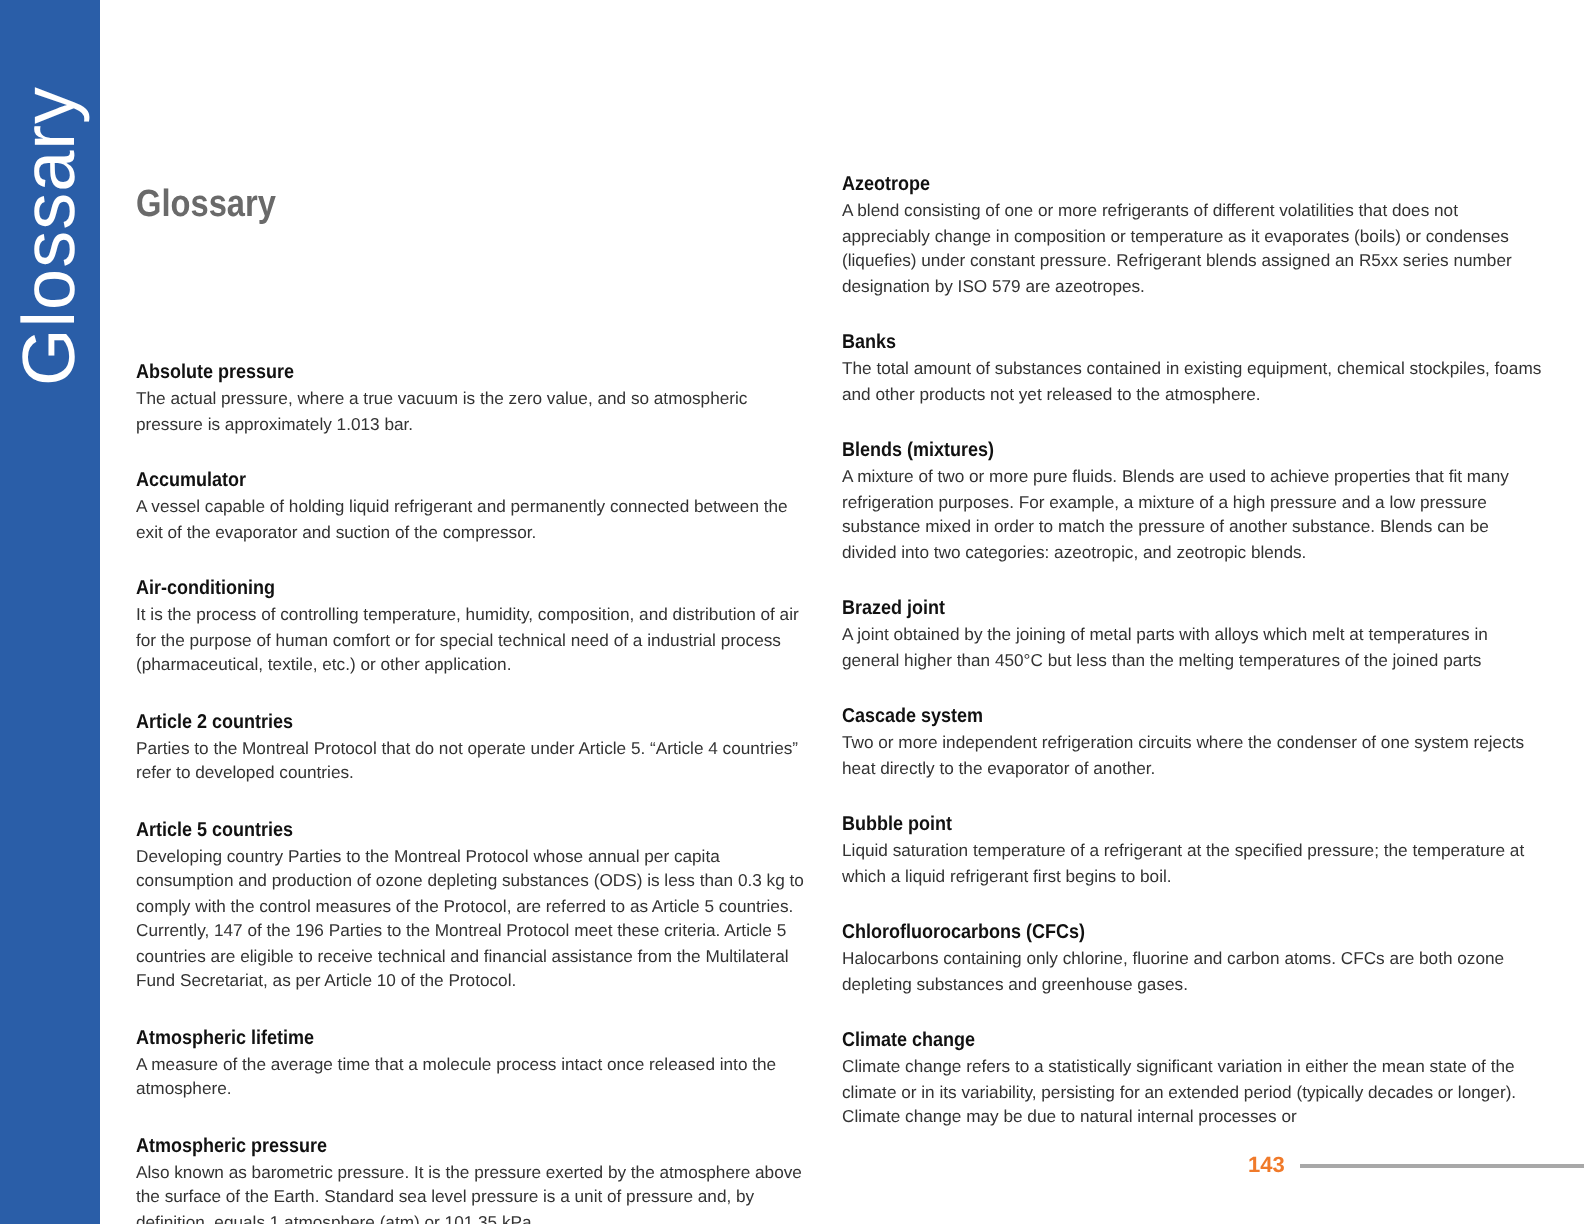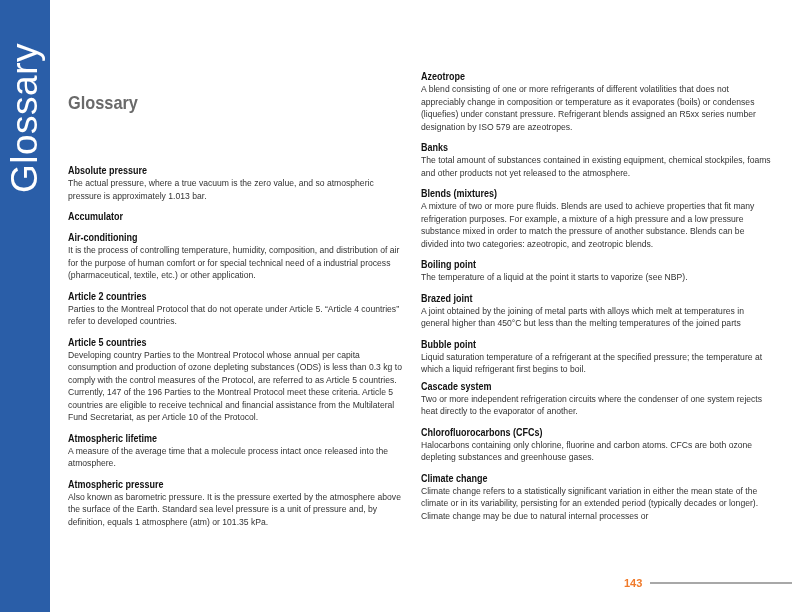--- a/index.html
+++ b/index.html
@@ -22,21 +22,21 @@
       position: absolute; left: 68px; top: 92px;
       font-size: 19px; font-weight: bold; color: #6a6a6a;
       transform: scaleX(0.86); transform-origin: left top;
       font-family: "Liberation Sans", sans-serif;
     }
 
     .col { position: absolute; }
     .col-left { left: 68px; top: 164px; width: 340px; }
     .col-right { left: 421px; top: 70px; width: 352px; }
 
-    .entry { margin-bottom: 8px; }
+    .entry { margin-bottom: 8px; margin-top: 16px; }
     .term {
       font-size: 10px; font-weight: bold; color: #111;
       line-height: 13px; display: block;
       transform: scaleX(0.9); transform-origin: left top;
       white-space: nowrap;
     }
     .def {
       font-size: 8.6px; line-height: 12.5px; color: #333;
       font-family: "Liberation Sans", sans-serif;
     }
@@ -62,20 +62,21 @@
 
 <h1 class="page-title">Glossary</h1>
 
 <div class="col col-left">
   <div class="entry">
     <span class="term">Absolute pressure</span>
     <p class="def">The actual pressure, where a true vacuum is the zero value, and so atmospheric pressure is approximately 1.013 bar.</p>
   </div>
   <div class="entry">
     <span class="term">Accumulator</span>
+    <p class="def">A vessel capable of holding liquid refrigerant and permanently connected between the exit of the evaporator and suction of the compressor.</p>
   </div>
   <div class="entry">
     <span class="term">Air-conditioning</span>
     <p class="def">It is the process of controlling temperature, humidity, composition, and distribution of air for the purpose of human comfort or for special technical need of a industrial process (pharmaceutical, textile, etc.) or other application.</p>
   </div>
   <div class="entry">
     <span class="term">Article 2 countries</span>
     <p class="def">Parties to the Montreal Protocol that do not operate under Article 5. “Article 4 countries” refer to developed countries.</p>
   </div>
   <div class="entry">
@@ -99,34 +100,30 @@
   </div>
   <div class="entry">
     <span class="term">Banks</span>
     <p class="def">The total amount of substances contained in existing equipment, chemical stockpiles, foams and other products not yet released to the atmosphere.</p>
   </div>
   <div class="entry">
     <span class="term">Blends (mixtures)</span>
     <p class="def">A mixture of two or more pure fluids. Blends are used to achieve properties that fit many refrigeration purposes. For example, a mixture of a high pressure and a low pressure substance mixed in order to match the pressure of another substance. Blends can be divided into two categories: azeotropic, and zeotropic blends.</p>
   </div>
   <div class="entry">
-    <span class="term">Boiling point</span>
-    <p class="def">The temperature of a liquid at the point it starts to vaporize (see NBP).</p>
+    <span class="term">Brazed joint</span>
+    <p class="def">A joint obtained by the joining of metal parts with alloys which melt at temperatures in general higher than 450°C but less than the melting temperatures of the joined parts</p>
   </div>
   <div class="entry">
-    <span class="term">Brazed joint</span>
-    <p class="def">A joint obtained by the joining of metal parts with alloys which melt at temperatures in general higher than 450°C but less than the melting temperatures of the joined parts</p>
+    <span class="term">Cascade system</span>
+    <p class="def">Two or more independent refrigeration circuits where the condenser of one system rejects heat directly to the evaporator of another.</p>
   </div>
   <div class="entry" style="margin-bottom:4px;">
     <span class="term">Bubble point</span>
     <p class="def">Liquid saturation temperature of a refrigerant at the specified pressure; the temperature at which a liquid refrigerant first begins to boil.</p>
-  </div>
-  <div class="entry">
-    <span class="term">Cascade system</span>
-    <p class="def">Two or more independent refrigeration circuits where the condenser of one system rejects heat directly to the evaporator of another.</p>
   </div>
   <div class="entry">
     <span class="term">Chlorofluorocarbons (CFCs)</span>
     <p class="def">Halocarbons containing only chlorine, fluorine and carbon atoms. CFCs are both ozone depleting substances and greenhouse gases.</p>
   </div>
   <div class="entry">
     <span class="term">Climate change</span>
     <p class="def">Climate change refers to a statistically significant variation in either the mean state of the climate or in its variability, persisting for an extended period (typically decades or longer). Climate change may be due to natural internal processes or</p>
   </div>
 </div>

